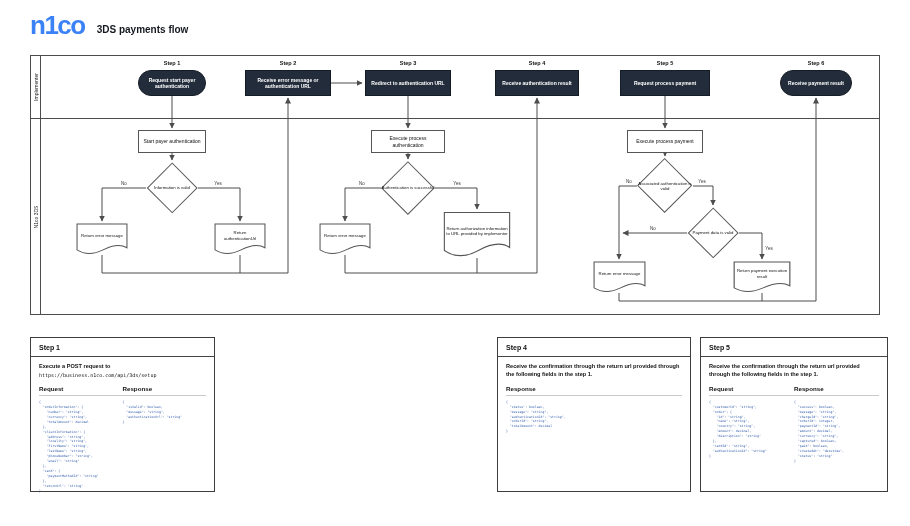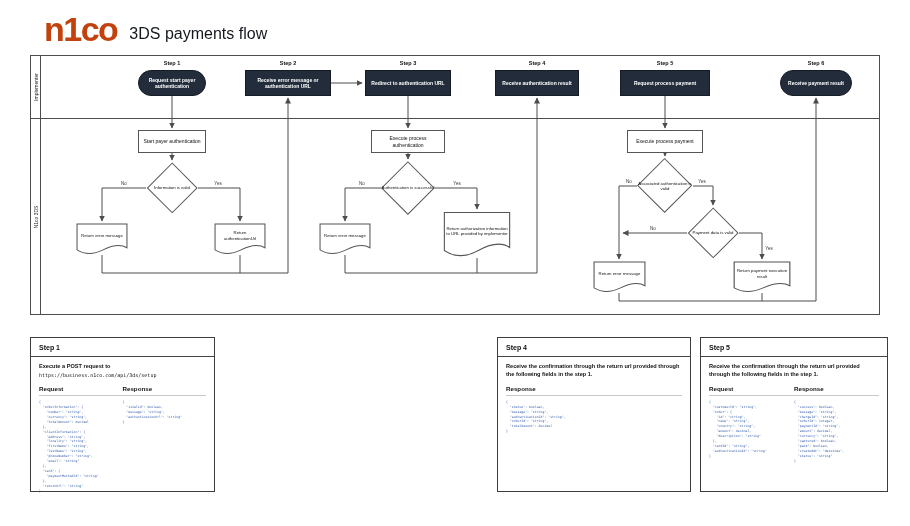--- a/index.html
+++ b/index.html
@@ -1,19 +1,19 @@
 <!DOCTYPE html>
 <html><head>
 <meta charset="utf-8">
 <style>
   html,body{margin:0;padding:0;width:910px;height:526px;background:#fff;overflow:hidden;
     font-family:"Liberation Sans",sans-serif;color:#111;}
   .hdr{position:absolute;left:30px;top:12px;display:flex;align-items:flex-end;gap:12px;}
-  .logo{font-size:34px;font-weight:800;letter-spacing:-1.5px;color:#c2410c;line-height:1;margin-left:14px;}
-  .apptitle{font-size:16px;font-weight:normal;color:#14181f;padding-bottom:3px;}
+  .logo{font-size:26px;font-weight:800;letter-spacing:-1.5px;color:#3b82f6;line-height:1;}
+  .apptitle{font-size:10px;font-weight:bold;color:#14181f;padding-bottom:3px;}
   
   .diagram{position:absolute;left:30px;top:55px;width:850px;height:260px;border:1px solid #4d4d4d;box-sizing:border-box;}
   .lane-strip{position:absolute;left:0;top:0;width:10px;height:100%;border-right:1px solid #4d4d4d;box-sizing:border-box;}
   .lane-div{position:absolute;left:0;top:62px;width:100%;border-top:1px solid #4d4d4d;}
   .lane-label-wrap{position:absolute;left:0;width:10px;display:flex;align-items:center;justify-content:center;}
   .lane-label{transform:rotate(-90deg);white-space:nowrap;font-size:5px;color:#222;}
   .step-label{position:absolute;width:90px;text-align:center;font-size:5.5px;font-weight:bold;color:#111;}
   .node{position:absolute;box-sizing:border-box;display:flex;align-items:center;justify-content:center;
     text-align:center;line-height:1.25;padding:2px 4px;}
   .dark{background:#222c3a;color:#fff;font-weight:bold;font-size:5px;border:1px solid #151c26;}

